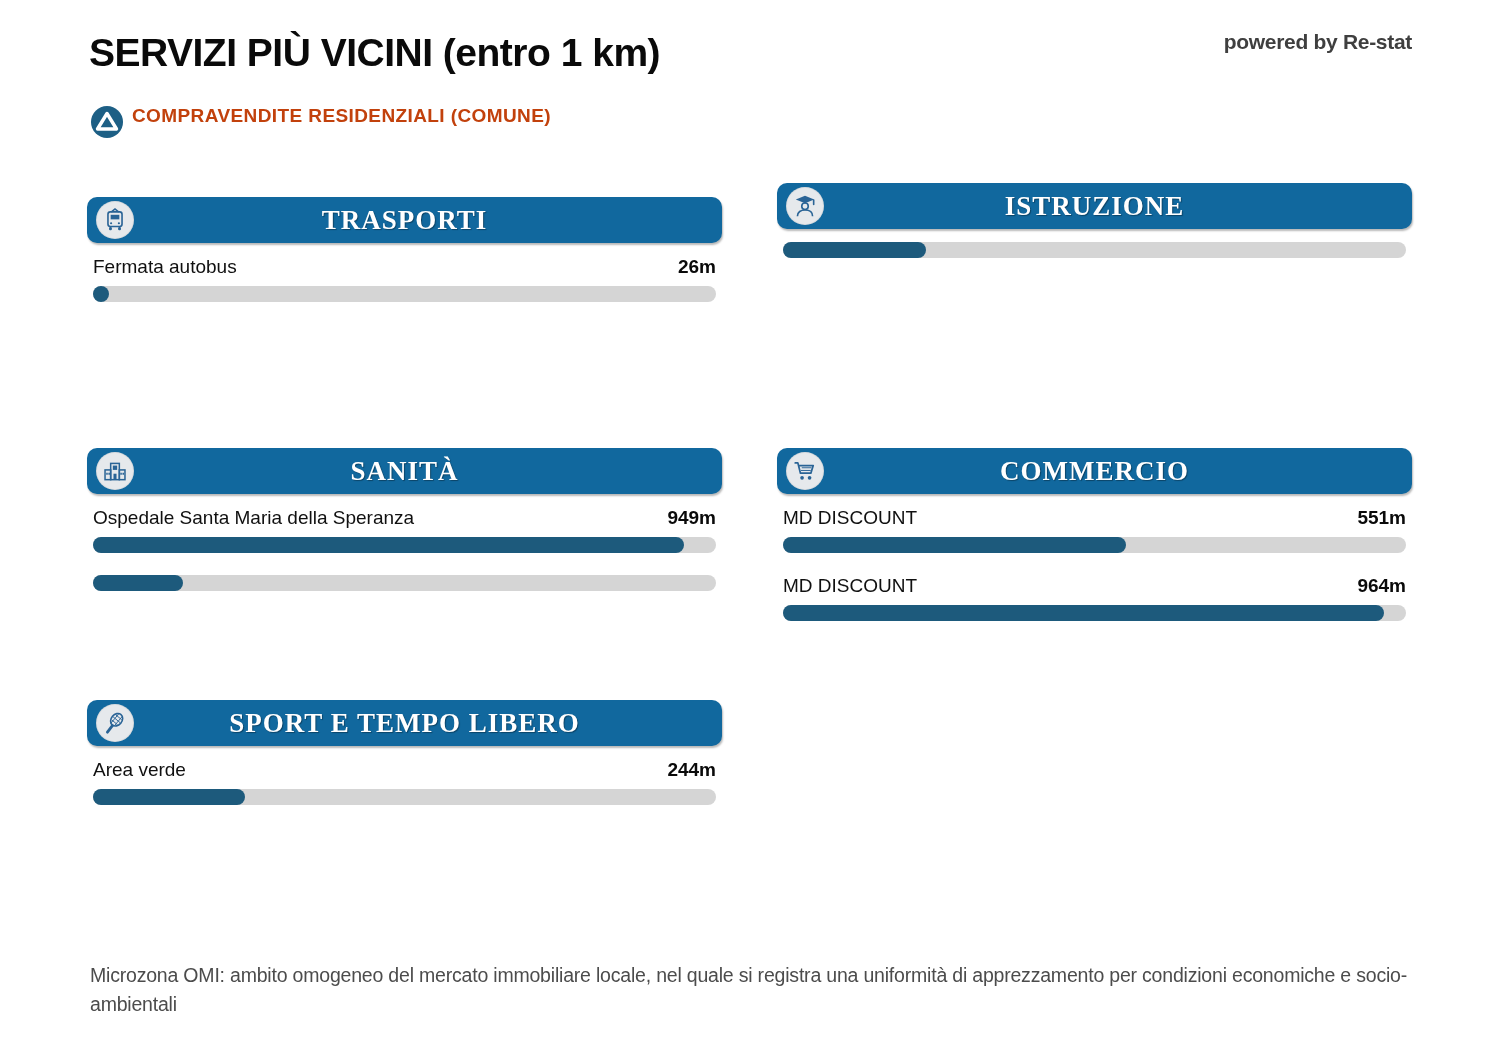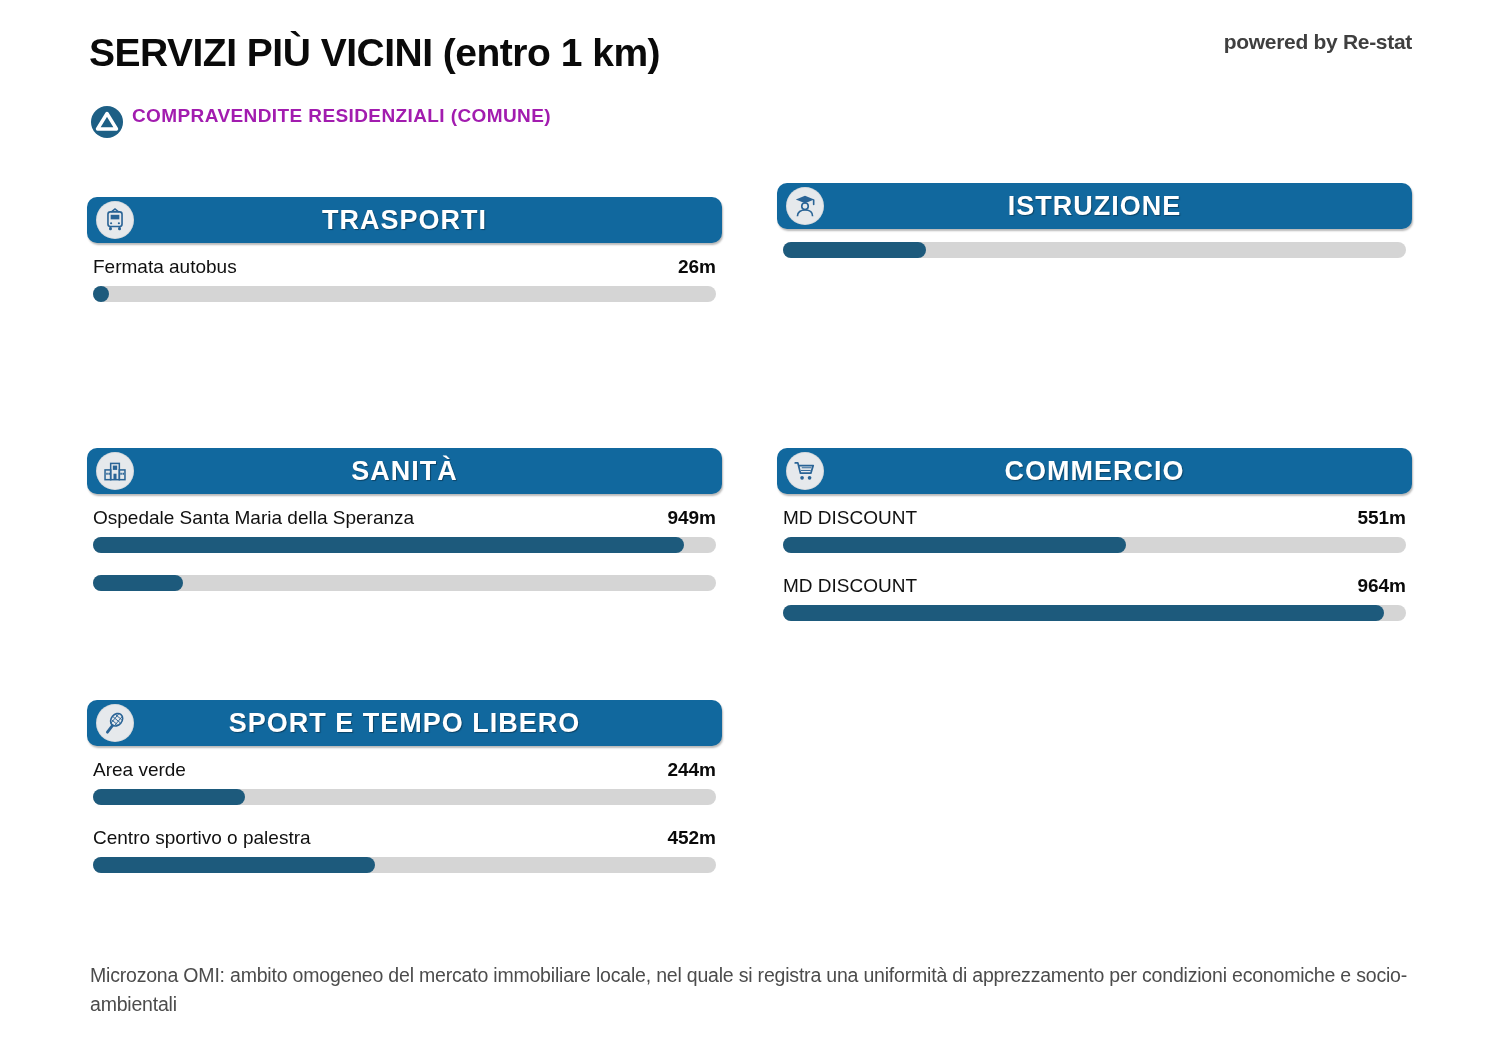--- a/index.html
+++ b/index.html
@@ -10,40 +10,40 @@
   
   .page-title { position:absolute; left:89px; top:31px; font-size:39px;
                 font-weight:800; color:#0a0a0a; letter-spacing:-0.5px; }
   .powered-by { position:absolute; right:88px; top:30px; font-size:21px;
                 font-weight:700; color:#3f3f3f; letter-spacing:-0.3px; }
 
   
   .summary { position:absolute; left:90px; top:105px; display:flex; }
   .summary-icon { width:34px; height:34px; flex:0 0 34px; }
   .summary-text { margin-left:8px; }
-  .summary-title { font-size:19px; font-weight:700; color:#a21caf;
+  .summary-title { font-size:19px; font-weight:700; color:#c2410c;
                    letter-spacing:0.4px; }
   .summary-sub { font-size:17px; color:#3a3a3a; margin-top:4px;
                  letter-spacing:-0.2px; }
 
   
   .section { position:absolute; width:635px; }
   #sec-trasporti  { left:87px;  top:197px; }
   #sec-istruzione { left:777px; top:183px; }
   #sec-sanita     { left:87px;  top:448px; }
   #sec-commercio  { left:777px; top:448px; }
   #sec-sport      { left:87px;  top:700px; }
 
   .section-header { position:relative; height:46px; background:#11689e;
                     border-radius:10px; display:flex; align-items:center;
                     justify-content:center;
                     box-shadow:1px 2px 2px rgba(0,0,0,0.28); }
   .section-title { color:#ffffff; font-weight:700; font-size:27px;
                    letter-spacing:1px;
-                   text-shadow:1px 1px 1px rgba(0,0,0,0.35); }
+                   text-shadow:1px 1px 1px rgba(0,0,0,0.35);font-family:Liberation Serif, serif; }
   .icon-circle { position:absolute; left:9px; top:4px; width:38px; height:38px;
                  border-radius:50%; background:#e6e9ec; display:flex;
                  align-items:center; justify-content:center;
                  box-shadow:inset 0 0 0 1px rgba(0,0,0,0.06); }
   .icon-circle svg { display:block; }
 
   .item { margin:13px 6px 0 6px; }
   .item + .item { margin-top:22px; }
   .item-row { display:flex; justify-content:space-between; align-items:baseline; }
   .item-label { font-size:19px; color:#101010; }
@@ -198,24 +198,15 @@
   </div>
   <div class="item">
     <div class="item-row">
       <span class="item-label">Area verde</span>
       <span class="item-value">244m</span>
     </div>
     <div class="bar-track">
       <div class="bar-fill" style="width: 24.4%;"></div>
     </div>
   </div>
-  <div class="item">
-    <div class="item-row">
-      <span class="item-label">Centro sportivo o palestra</span>
-      <span class="item-value">452m</span>
-    </div>
-    <div class="bar-track">
-      <div class="bar-fill" style="width: 45.2%;"></div>
-    </div>
-  </div>
 </div>
 
 <div class="footer-note">Microzona OMI: ambito omogeneo del mercato immobiliare locale, nel quale si registra una uniformità di apprezzamento per condizioni economiche e socio-ambientali</div>
 
 </body></html>

